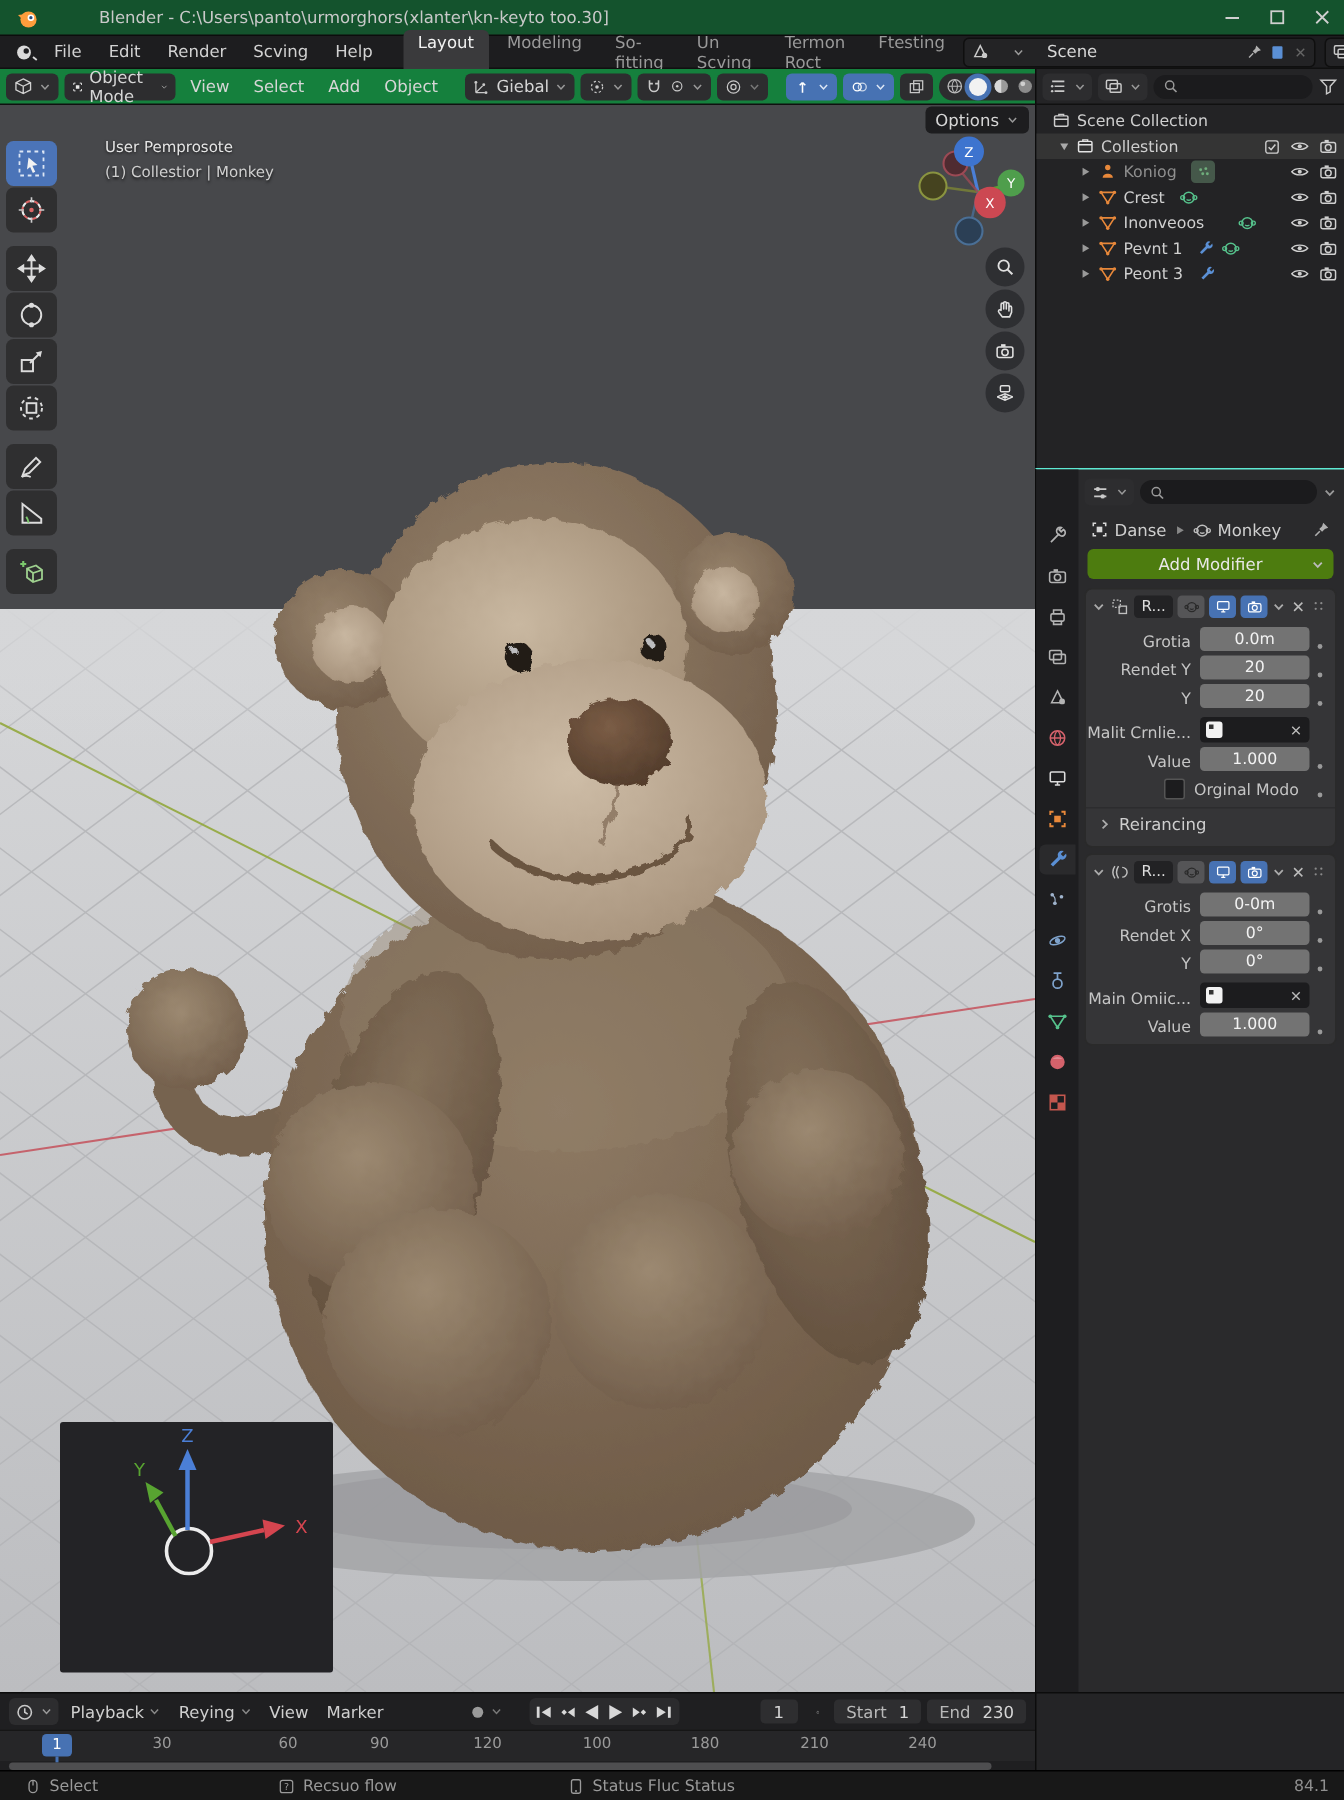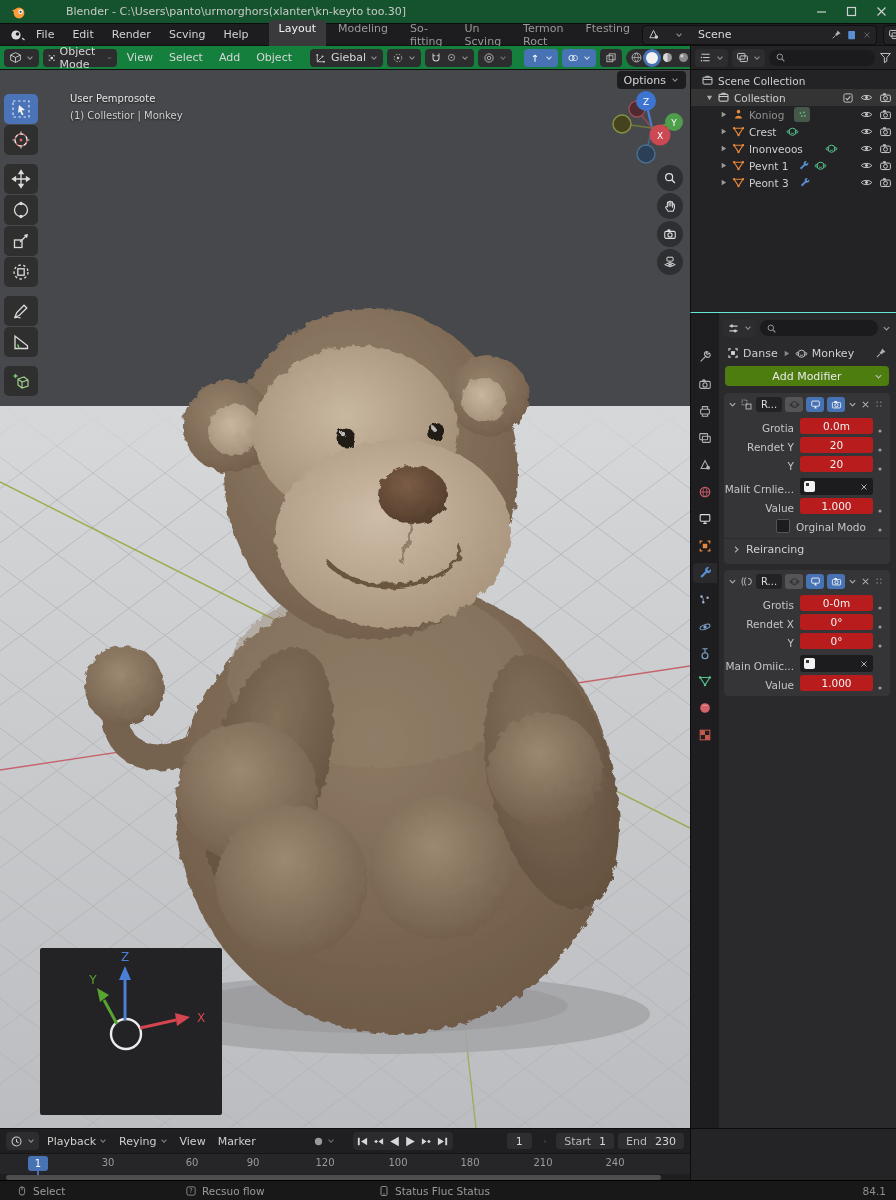--- a/index.html
+++ b/index.html
@@ -62,21 +62,21 @@
   .addmod{height:20px;background:#4d7c0f;border-radius:4px;display:flex;align-items:center;justify-content:center;
           gap:6px;color:#e8e8e8;margin:0 2px 6px 2px;position:relative;}
   .addmod .cv{position:absolute;right:6px;}
   .panel{background:#353537;border-radius:5px;border:1px solid #2a2a2a;margin-bottom:4px;padding-bottom:5px;}
   .panel-h{height:22px;display:flex;align-items:center;gap:3px;padding:0 4px;}
   .namechip{background:#222224;border-radius:3px;height:15px;display:flex;align-items:center;padding:0 5px;color:#ddd;font-size:10px;}
   .tgl{width:18px;height:15px;border-radius:3px;background:#555557;display:flex;align-items:center;justify-content:center;}
   .tgl.blue{background:#4772b3;}
   .frow{height:19px;display:flex;align-items:flex-end;padding-right:3px;}
   .frow .lab{width:70px;text-align:right;color:#c5c5c5;font-size:10.5px;margin-right:6px;white-space:nowrap;overflow:hidden;}
-  .frow .val{flex:1;background:#b91c1c;border-radius:3px;height:16px;display:flex;align-items:center;justify-content:center;
+  .frow .val{flex:1;background:#737373;border-radius:3px;height:16px;display:flex;align-items:center;justify-content:center;
              color:#f2f2f2;font-size:10.5px;}
   .frow .dotc{width:14px;display:flex;justify-content:center;}
   .matfield{flex:1;background:#1c1c1e;border-radius:3px;height:17px;display:flex;align-items:center;padding:0 4px;gap:4px;}
   .sw{width:11px;height:11px;background:#f2f2f2;border-radius:2px;position:relative;}
   .sw::after{content:"";position:absolute;left:2px;top:2px;width:3px;height:3px;background:#333;}
   .cbox{width:12px;height:12px;background:#1c1c1e;border:1px solid #555;border-radius:2px;}
   .subpanel{border-top:1px solid #2c2c2e;margin-top:5px;height:20px;display:flex;align-items:center;gap:5px;
             padding-left:8px;color:#cfcfcf;}
 
   

